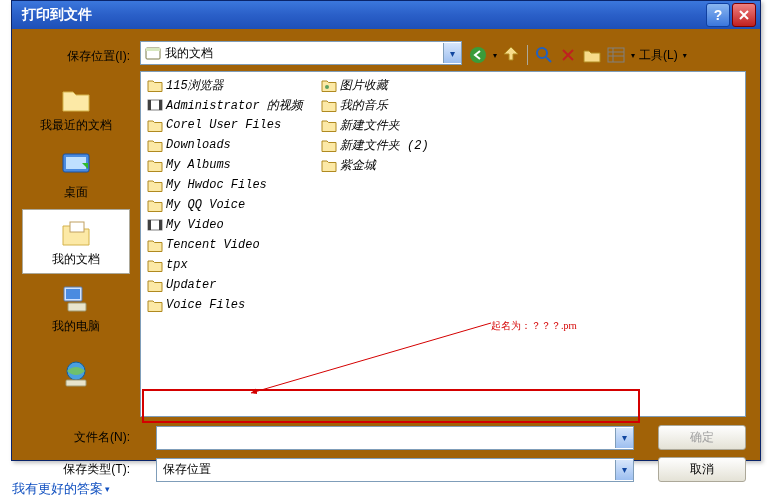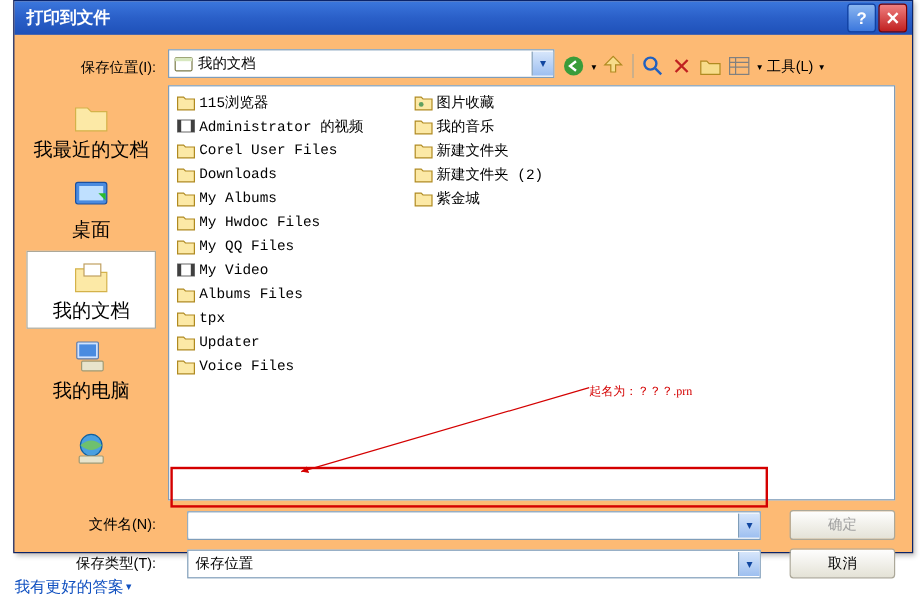--- a/index.html
+++ b/index.html
@@ -9,21 +9,21 @@
     background: #fff;
     width: 769px;
     height: 500px;
   }
   .dialog {
     position: absolute;
     left: 11px;
     top: 0px;
     width: 748px;
     height: 459px;
-    background: #fdba74;
+    background: #a16207;
     border: 1px solid #0a246a;
     box-shadow: 2px 2px 4px rgba(0,0,0,.25);
   }
   .titlebar {
     height: 28px;
     background: linear-gradient(to bottom, #3b77dd 0%, #2a5fc8 50%, #1e50b8 100%);
     display: flex;
     align-items: center;
     padding: 0 4px 0 10px;
     color: #fff;
@@ -85,32 +85,32 @@
   }
   .place {
     height:63px;
     border:1px solid transparent;
     display:flex;flex-direction:column;align-items:center;justify-content:center;
     gap:3px;
     cursor:default;
   }
   .place.selected{ background:#fff;border:1px solid #aca899;}
   .place .picon{width:32px;height:32px;}
-  .place .plabel{font-size:16px;color:#000;}
+  .place .plabel{font-size:12px;color:#000;}
 
   .listpane{
     flex:1;
     margin: 0 14px 4px 0;
     border:1px solid #7f9db9;
     background:#fff;
     position:relative;
     overflow:hidden;
     font-family: "Courier New", "SimSun", monospace;
   }
-  .filecols{display:flex;gap:42px;padding:4px 6px;}
+  .filecols{display:flex;gap:18px;padding:4px 6px;font-style:italic;}
   .filecol{display:flex;flex-direction:column;gap:2px;}
   .fileitem{display:flex;align-items:center;gap:3px;height:18px;white-space:nowrap;}
   .fileitem .ficon{width:16px;height:16px;flex:0 0 16px;}
 
   .redbox{
     position:absolute;
     border:2px solid #d40000;
   }
   .anno-text{position:absolute;color:#d40000;font-size:10px;font-family:"SimSun";}
   .anno-arrow{position:absolute;pointer-events:none;}
@@ -320,39 +320,39 @@
                 </svg>
               </span>
               <span>My Hwdoc Files</span>
             </div>
             <div class="fileitem">
               <span class="ficon">
                 <svg width="16" height="16">
                   <path d="M1 4 h5 l1.5 1.5 h7.5 v9 h-14 z" fill="#fce9a6" stroke="#b08a20"></path>
                 </svg>
               </span>
-              <span>My QQ Files</span>
+              <span>My QQ Voice</span>
             </div>
             <div class="fileitem">
               <span class="ficon">
                 <svg width="16" height="16">
                   <rect x="1" y="3" width="14" height="10" fill="#fff" stroke="#808080"></rect>
                   <rect x="1" y="3" width="3" height="10" fill="#404040"></rect>
                   <rect x="12" y="3" width="3" height="10" fill="#404040"></rect>
                 </svg>
               </span>
               <span>My Video</span>
             </div>
             <div class="fileitem">
               <span class="ficon">
                 <svg width="16" height="16">
                   <path d="M1 4 h5 l1.5 1.5 h7.5 v9 h-14 z" fill="#fce9a6" stroke="#b08a20"></path>
                 </svg>
               </span>
-              <span>Albums Files</span>
+              <span>Tencent Video</span>
             </div>
             <div class="fileitem">
               <span class="ficon">
                 <svg width="16" height="16">
                   <path d="M1 4 h5 l1.5 1.5 h7.5 v9 h-14 z" fill="#fce9a6" stroke="#b08a20"></path>
                 </svg>
               </span>
               <span>tpx</span>
             </div>
             <div class="fileitem">

